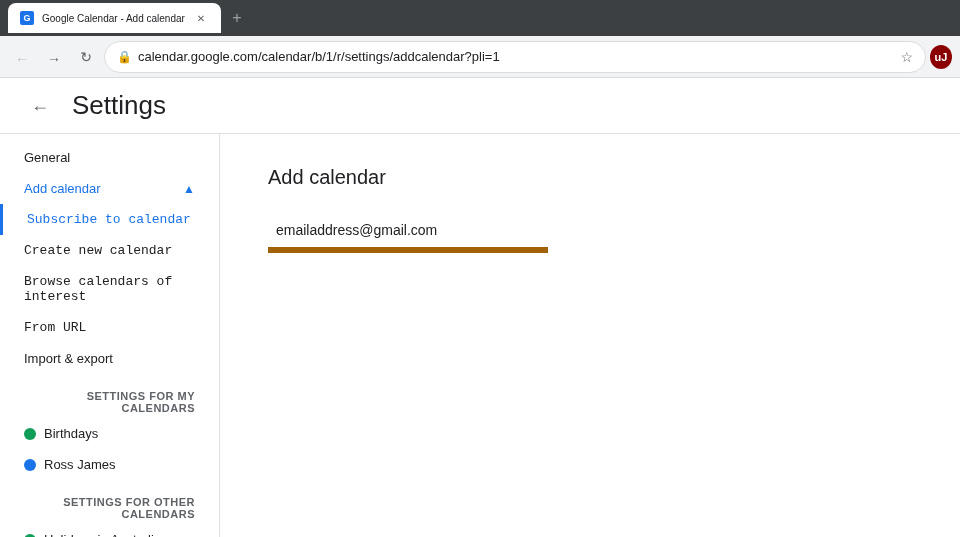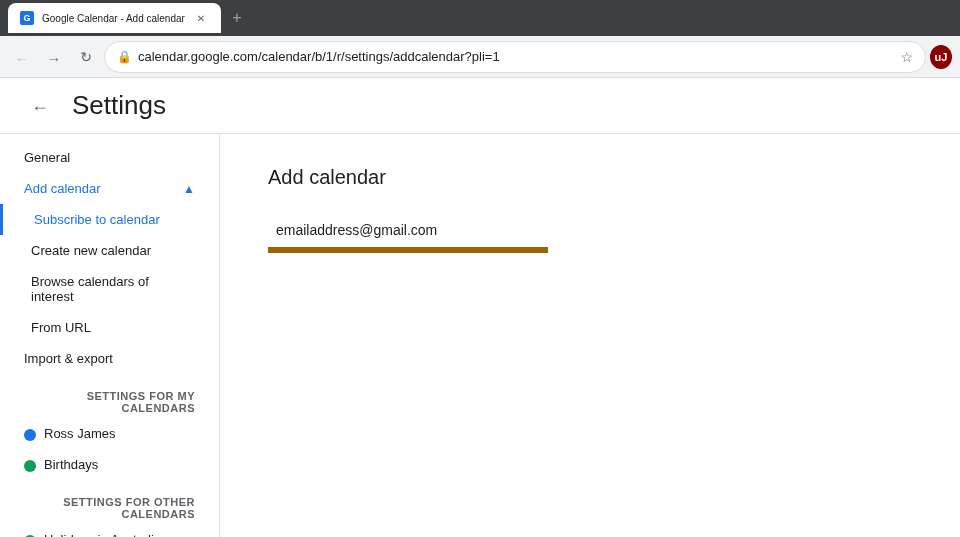--- a/index.html
+++ b/index.html
@@ -162,41 +162,42 @@
       overflow-y: auto;
       padding: 8px 0;
       border-right: 1px solid #e0e0e0;
     }
     .sidebar-item {
       padding: 8px 24px;
       cursor: pointer;
       font-size: 13px;
       color: #202124;
       display: flex;
-      align-items: flex-end;
+      align-items: center;
       gap: 8px;
     }
     .sidebar-item.section-header {
       font-size: 13px;
       font-weight: 500;
       color: #202124;
       cursor: default;
     }
     .sidebar-item.active-parent {
       color: #1a73e8;
       font-weight: 500;
       position: relative;
     }
     .sidebar-item.active-child {
       color: #1a73e8;
       padding-left: 28px;
       border-left: 3px solid #1a73e8;
     }
     .sidebar-item.child {
-      padding-left: 31px;
+      padding-left: 24px;
+      font-family: Liberation Mono, monospace;
     }
     .chevron-icon {
       margin-left: auto;
       font-size: 12px;
     }
     .sidebar-dot {
       width: 12px;
       height: 12px;
       border-radius: 50%;
       flex-shrink: 0;
@@ -305,27 +306,27 @@
         <span>From URL</span>
       </div>
 
       <div class="sidebar-item">
         <span>Import &amp; export</span>
       </div>
 
       <div class="sidebar-section-title">Settings for my calendars</div>
 
       <div class="sidebar-item">
+        <div class="sidebar-dot" style="background:#0f9d58;"></div>
+        <span>Birthdays</span>
+      </div>
+
+      <div class="sidebar-item">
         <div class="sidebar-dot" style="background:#1a73e8;"></div>
         <span>Ross James</span>
-      </div>
-
-      <div class="sidebar-item">
-        <div class="sidebar-dot" style="background:#0f9d58;"></div>
-        <span>Birthdays</span>
       </div>
 
       <div class="sidebar-section-title">Settings for other calendars</div>
 
       <div class="sidebar-item">
         <div class="sidebar-dot" style="background:#0f9d58;"></div>
         <span>Holidays in Australia</span>
       </div>
     </div>
 

